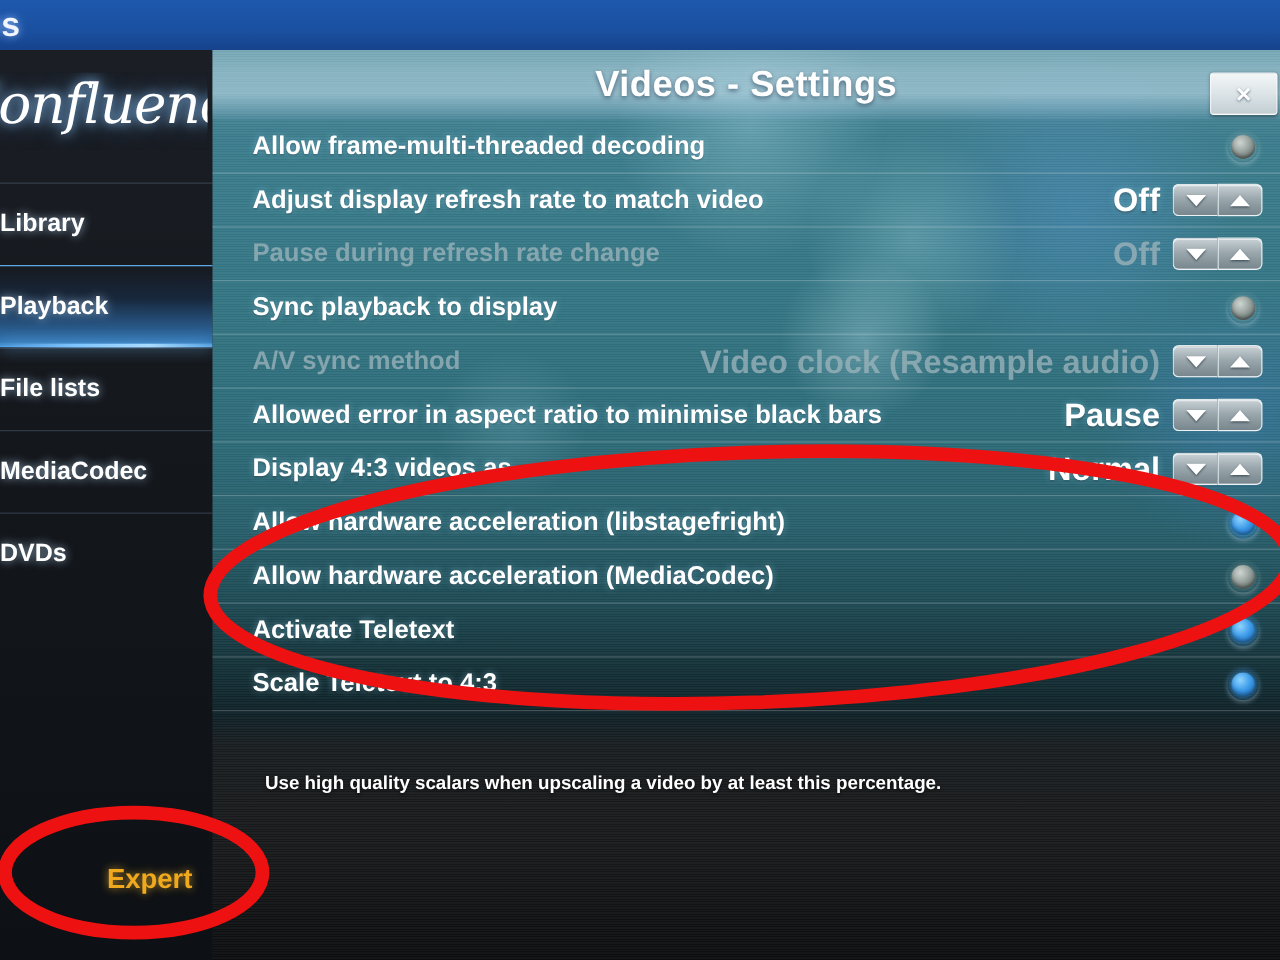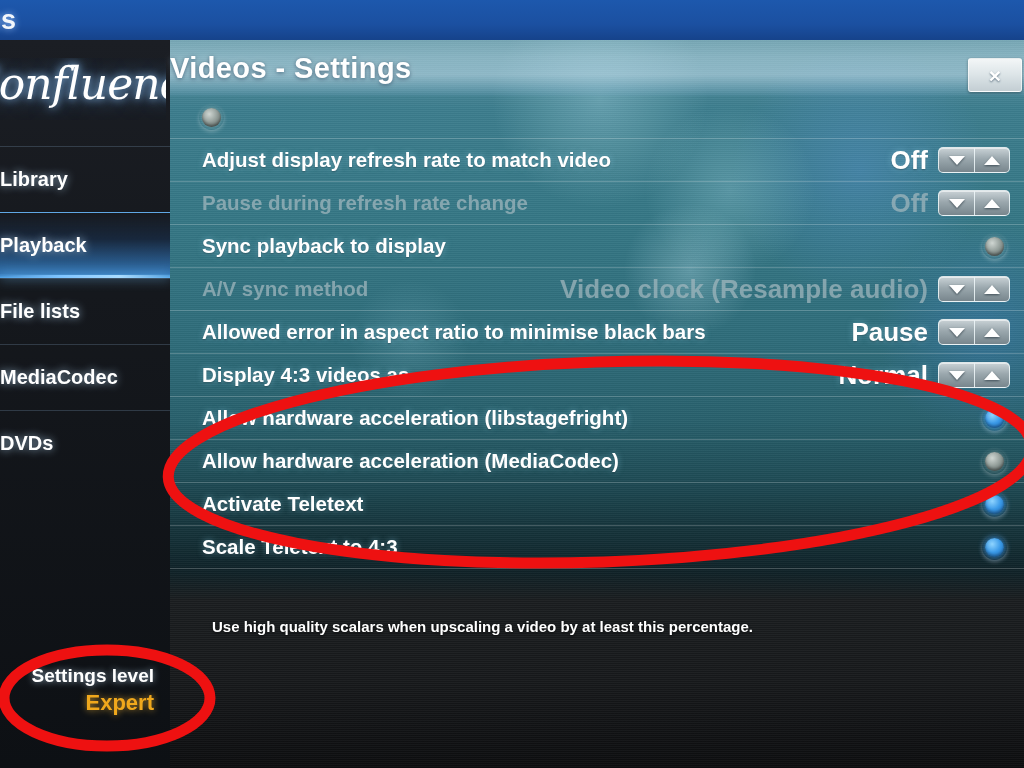--- a/index.html
+++ b/index.html
@@ -134,21 +134,21 @@
 
   
   #titlebar {
     position: absolute; left: 0; top: 0; width: 854px; height: 56px;
     background: linear-gradient(180deg,
        rgba(225,238,246,.18) 0%,
        rgba(205,228,240,.42) 30%,
        rgba(196,222,236,.55) 62%,
        rgba(150,190,212,.35) 88%,
        rgba(120,170,200,.10) 100%);
-    display:flex; align-items:center; 
+    display:flex; align-items:center; justify-content:center;
     z-index: 4;
   }
   #dialog-title {
     font-size: 29px; font-weight: bold; color: #ffffff;
     text-shadow: 0 1px 4px rgba(40,70,95,.75), 0 0 10px rgba(255,255,255,.25);
     letter-spacing: .4px;
   }
   #close-button {
     position: absolute; right: 2px; top: 18px;
     width: 54px; height: 34px;
@@ -278,36 +278,36 @@
         <span>File lists</span>
       </div>
       <div class="nav-item">
         <span>MediaCodec</span>
       </div>
       <div class="nav-item">
         <span>DVDs</span>
       </div>
 
       <div id="settings-level">
-        <div id="settings-level-label">Settings level</div>
         <div id="settings-level-value">Expert</div>
       </div>
     </div>
 
     <div id="panel">
 
       <div id="titlebar">
         <div id="dialog-title">Videos - Settings</div>
       </div>
       <div id="close-button">
         <span id="close-icon">×</span>
       </div>
 
       <div id="settings-list">
           <div class="row">
+            <div class="row-label">Allow frame-multi-threaded decoding</div>
             <div class="toggle-dot off"></div>
           </div>
           <div class="row">
             <div class="row-label">Adjust display refresh rate to match video</div>
             <div class="row-value">Off</div>
             <div class="spinner">
               <div class="spin-btn left">
                 <div class="tri down"></div>
               </div>
               <div class="spin-btn right">

